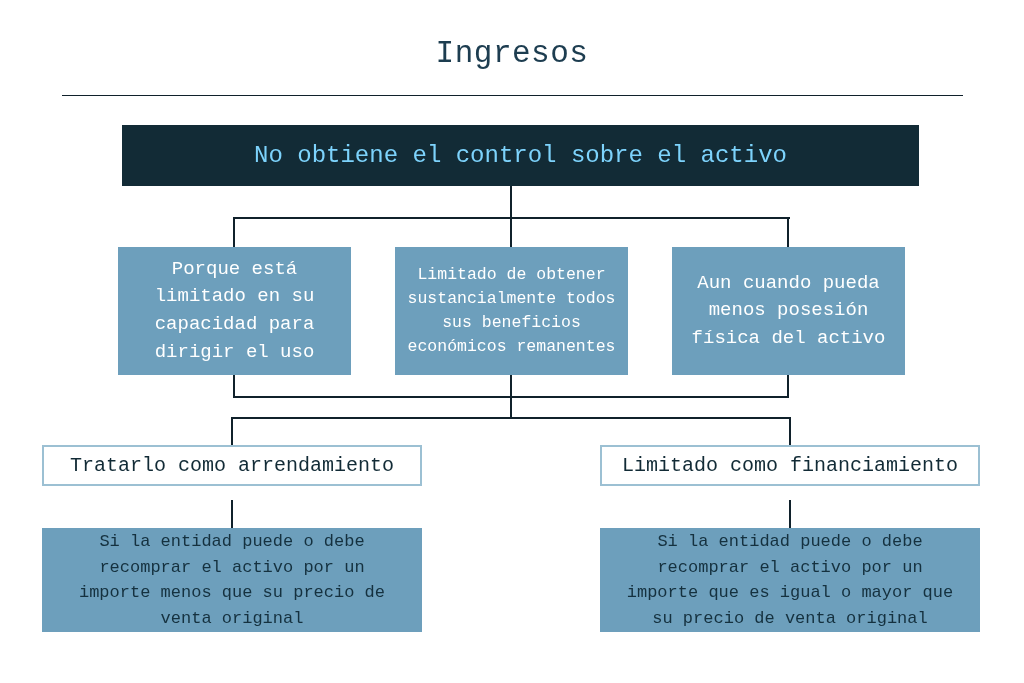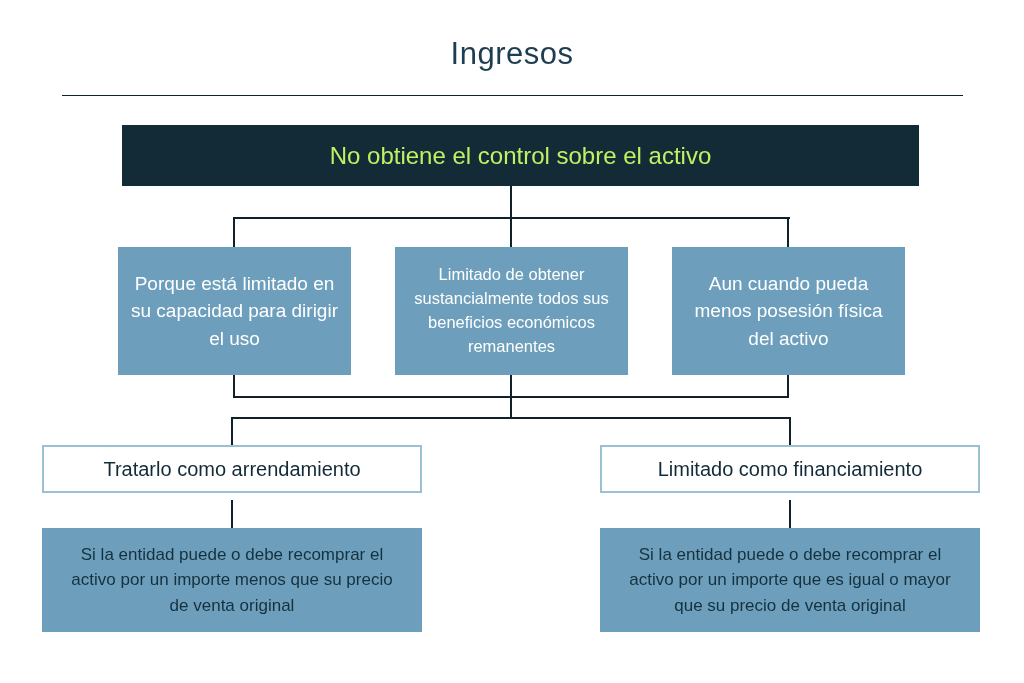--- a/index.html
+++ b/index.html
@@ -1,54 +1,54 @@
 <!DOCTYPE html>
 <html style="--dark: #122b36; --blue: #6d9fbc; --border: #9cc0d3; --line: #10212b; --titleText: #1d3d50; --condText: #15313f;"><head>
 <meta charset="utf-8">
 <style>
   html,body{margin:0;padding:0;background:#ffffff;}
   .canvas{
     position:relative;
     width:1024px;height:683px;
     background:#ffffff;
-    font-family:Liberation Sans, sans-serif;
+    font-family:Liberation Mono, monospace;
     overflow:hidden;
   }
   .title{
     position:absolute;top:36px;left:0;width:100%;
     text-align:center;
     font-size:31px;
     color:var(--titleText,#1d3d50);
     letter-spacing:0.5px;
   }
   .rule{
     position:absolute;top:95px;left:62px;width:901px;height:1px;
     background:var(--line,#22404d);
   }
   .root{
     position:absolute;left:122px;top:125px;width:797px;height:61px;
     background:var(--dark,#122b36);
-    color:#bef264;
+    color:#7dd3fc;
     display:flex;align-items:center;justify-content:center;
     font-size:24px;
   }
   .reason{
     position:absolute;top:247px;height:128px;width:233px;
     background:var(--blue,#6d9fbc);
     color:#ffffff;
     display:flex;align-items:center;justify-content:center;
     text-align:center;
     padding:8px 12px;box-sizing:border-box;
     line-height:1.45;
   }
   #reason-1{left:118px;font-size:19px;}
   #reason-2{left:395px;font-size:16.5px;}
   #reason-3{left:672px;font-size:19px;}
   .outcome-title{
-    position:absolute;top:445px;width:380px;height:48px;
+    position:absolute;top:445px;width:380px;height:41px;
     background:#ffffff;
     border:2px solid var(--border,#9cc0d3);
     box-sizing:border-box;
     display:flex;align-items:center;justify-content:center;
     font-size:20px;
     color:var(--dark,#122b36);
   }
   #outcome-title-left{left:42px;}
   #outcome-title-right{left:600px;}
   .outcome-cond{

